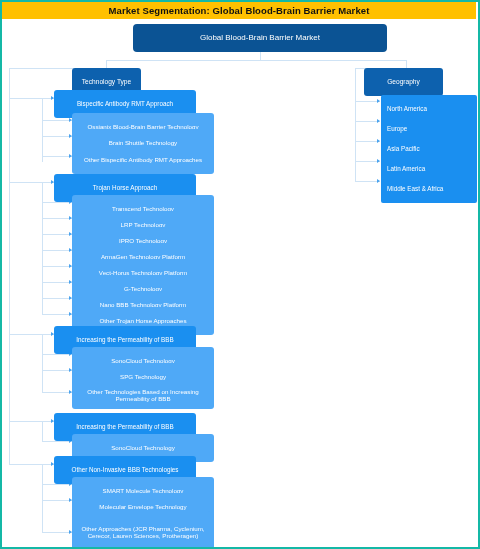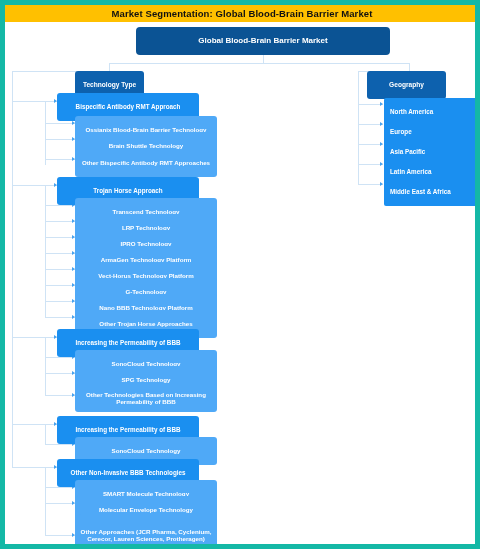--- a/index.html
+++ b/index.html
@@ -9,21 +9,21 @@
     background:#ffffff;
     width:480px;
     height:549px;
     overflow:hidden;
   }
   #page{
     position:relative;
     width:480px;
     height:549px;
     box-sizing:border-box;
-    border:5px solid #14b8a6;
+    border:2px solid #14b8a6;
     background:#ffffff;
     overflow:hidden;
   }
   
   #header-bar{
     position:absolute;
     left:0; top:0;
     width:474px;
     height:17px;
     background:#FFC000;
@@ -48,21 +48,21 @@
   }
   
   .node{
     position:absolute;
     box-sizing:border-box;
     display:flex;
     align-items:center;
     justify-content:center;
     text-align:center;
     color:#ffffff;
-    font-weight:bold;
+    font-weight:normal;
     line-height:1.15;
     border-radius:3px;
     padding:14px 4px;
     z-index:3;
   }
   .lvl0{
     background:#0B5394;
     font-size:8px;
     border-radius:4px;
   }

